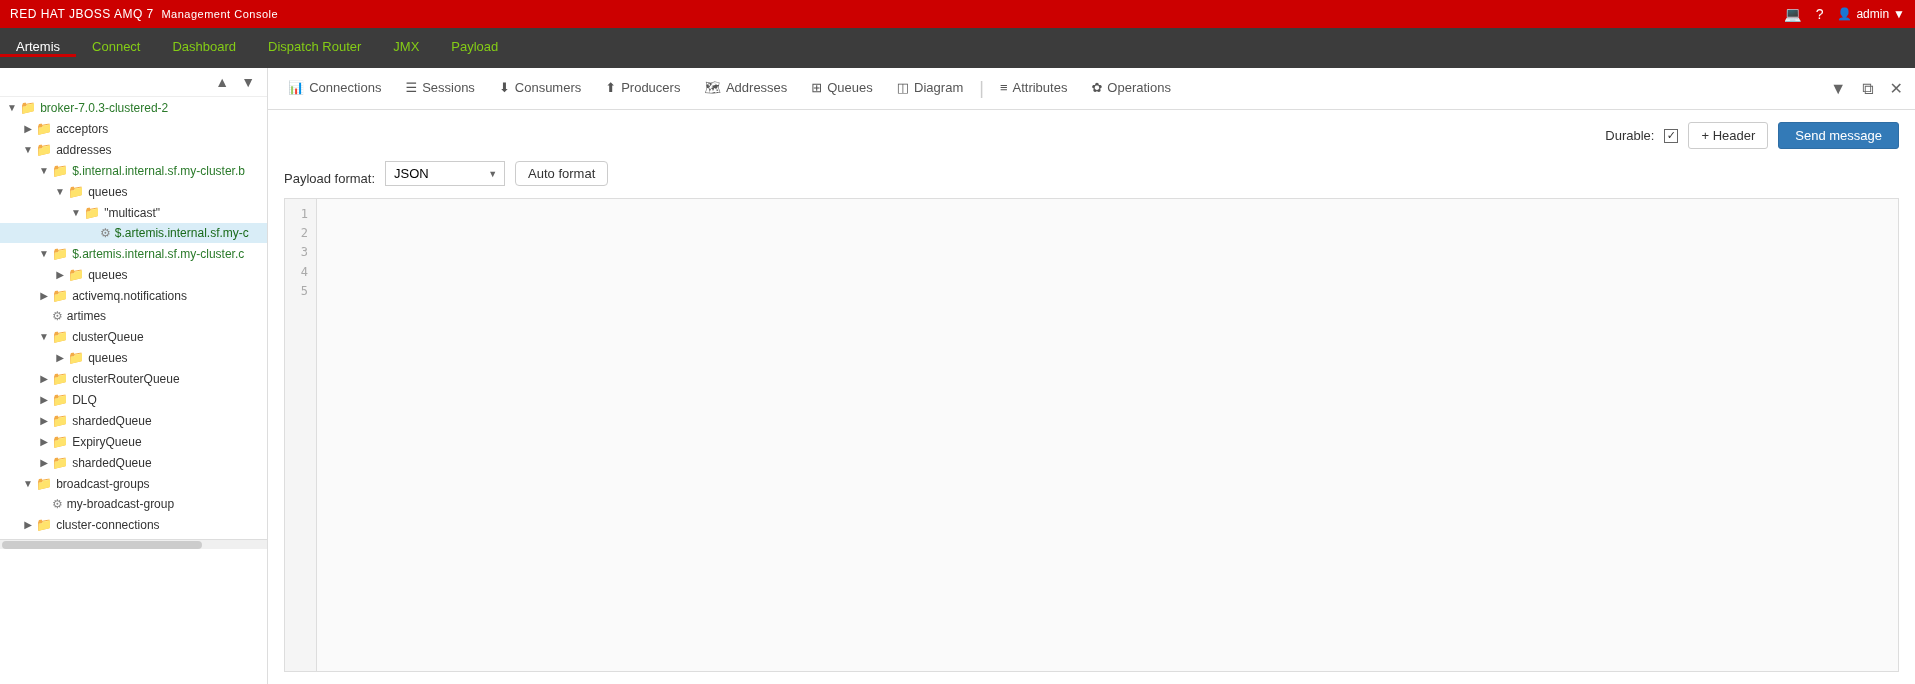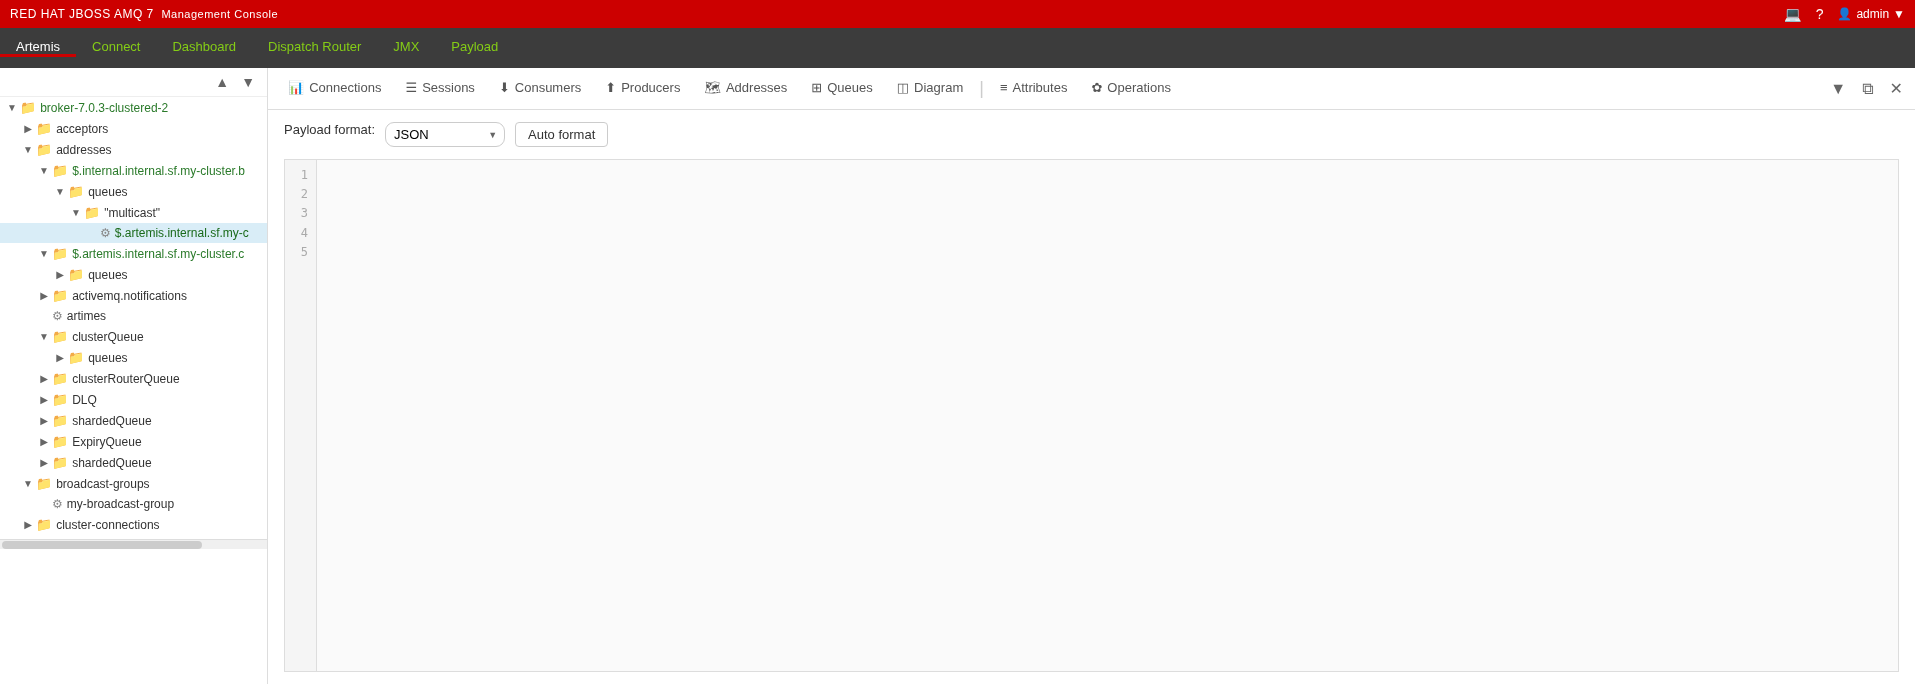--- a/index.html
+++ b/index.html
@@ -207,34 +207,34 @@
       border: 1px solid #2e6da4;
       color: white;
       padding: 5px 16px;
       font-size: 13px;
       cursor: pointer;
       border-radius: 3px;
     }
 
     .payload-row {
       display: flex;
-      align-items: flex-start;
+      align-items: flex-end;
       gap: 10px;
     }
     .payload-label {
       font-size: 13px;
       color: #333;
       white-space: nowrap;
     }
     .payload-select {
       border: 1px solid #ccc;
       background: white;
       padding: 4px 8px;
       font-size: 13px;
-      border-radius: 9px;
+      border-radius: 0;
       appearance: none;
       -webkit-appearance: none;
       padding-right: 24px;
       cursor: pointer;
       position: relative;
       min-width: 120px;
     }
     .select-wrapper {
       position: relative;
       display: inline-flex;
@@ -539,20 +539,26 @@
       <div class="sub-nav-right">
         <span class="sub-nav-right-btn">▼</span>
         <span class="sub-nav-right-btn">⧉</span>
         <span class="sub-nav-right-btn">✕</span>
       </div>
     </div>
 
 
     <div class="compose-area">
 
+      <div style="display:flex; justify-content:flex-end; align-items:center; gap:10px;">
+        <span class="durable-label">Durable:</span>
+        <div class="checkbox-custom checked"></div>
+        <button class="btn-header">+ Header</button>
+        <button class="btn-send">Send message</button>
+      </div>
 
       <div class="payload-row">
         <span class="payload-label">Payload format:</span>
         <div class="select-wrapper">
           <select class="payload-select">
             <option>JSON</option>
             <option>Plain Text</option>
             <option>XML</option>
           </select>
         </div>

